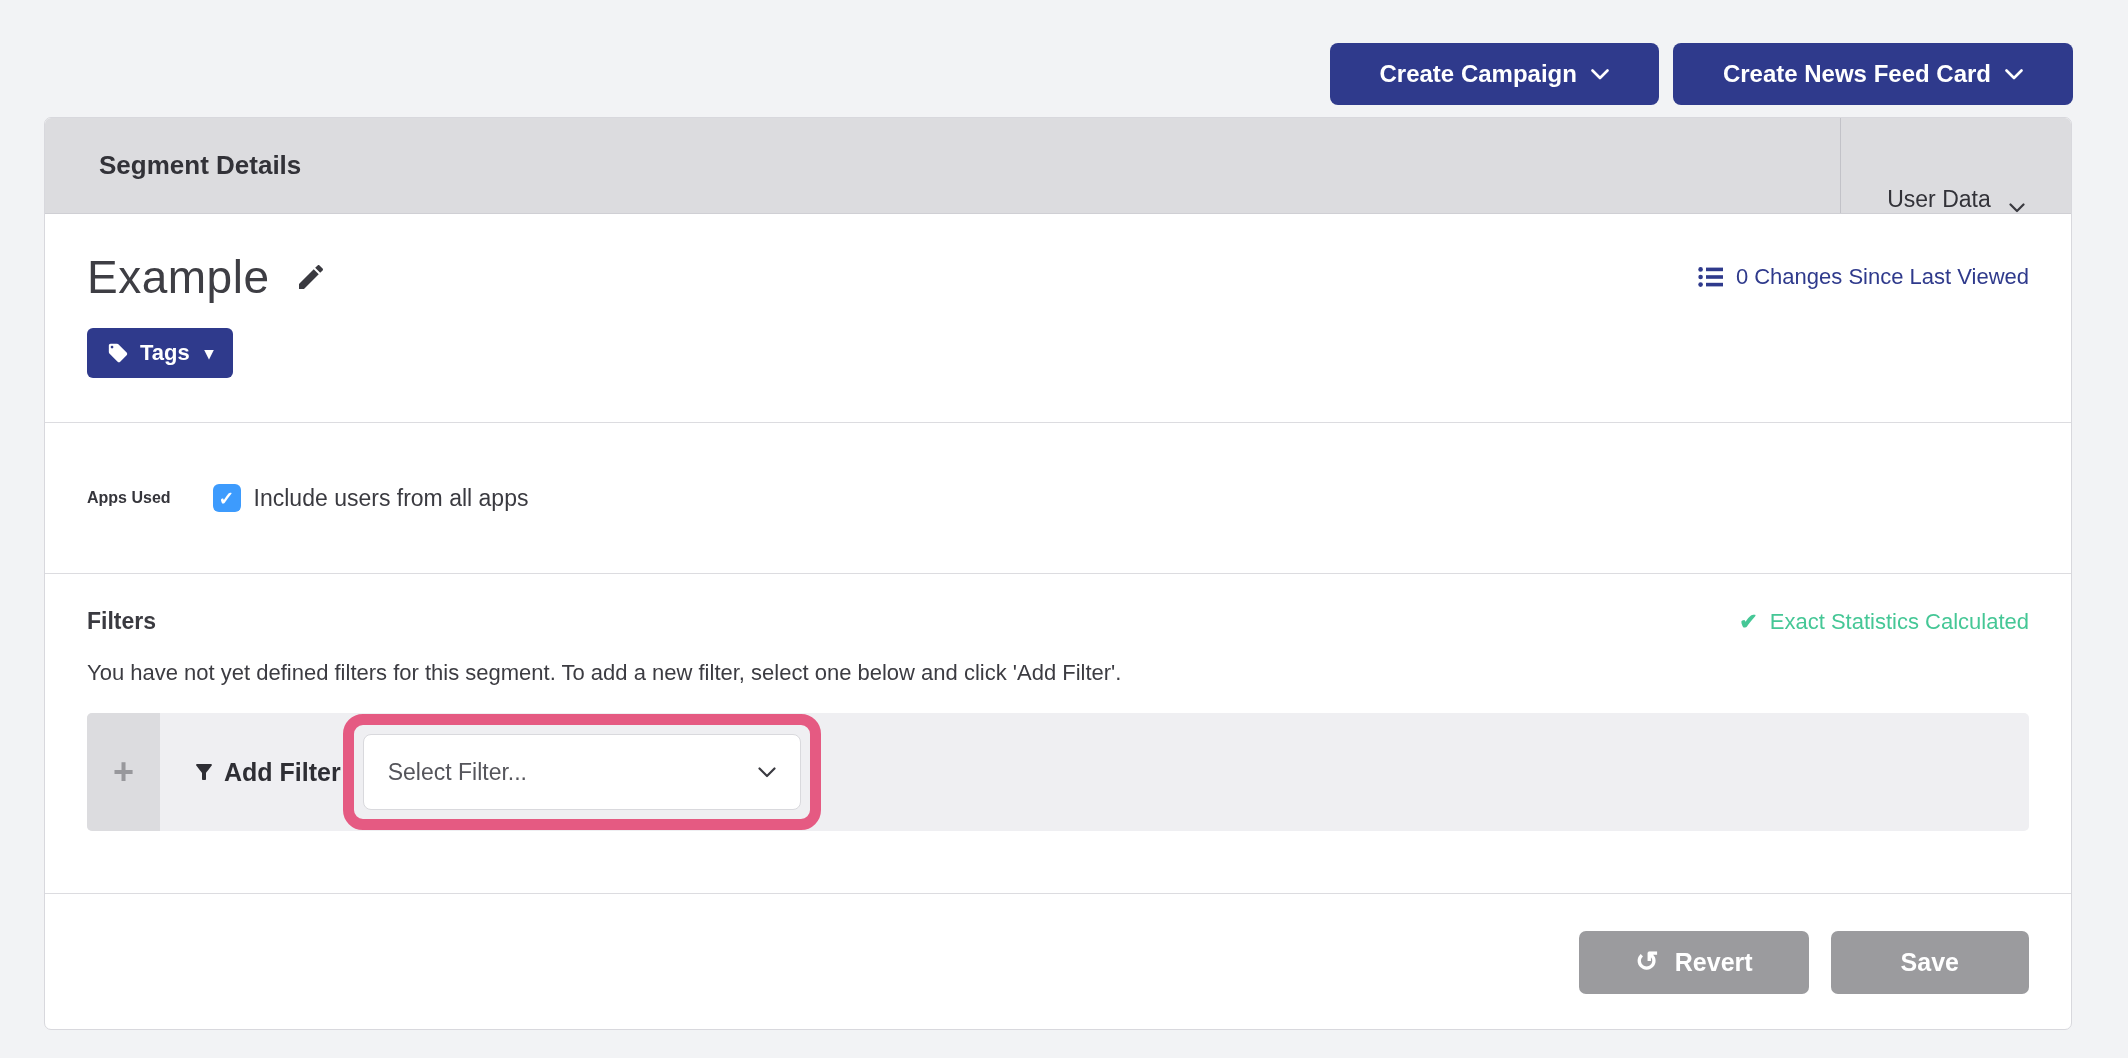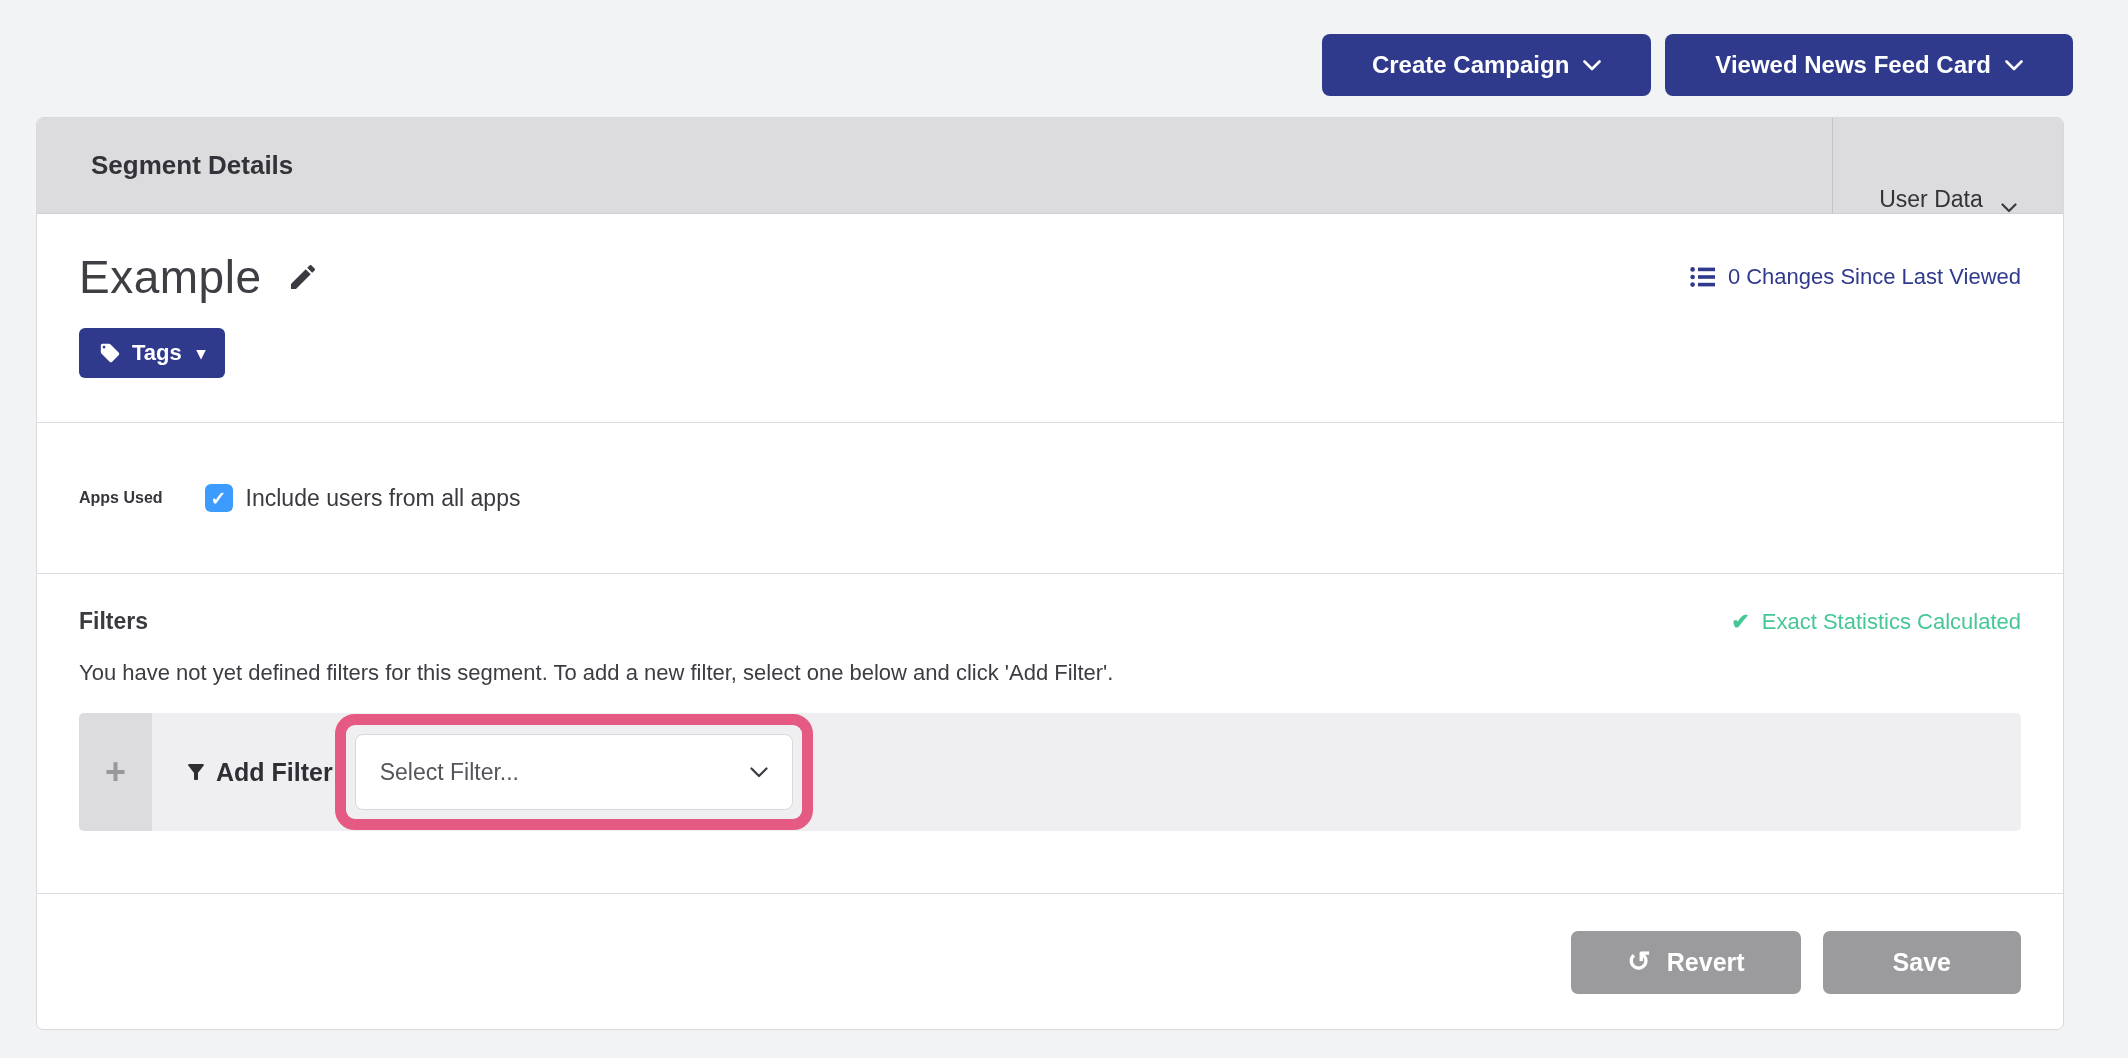--- a/index.html
+++ b/index.html
@@ -7,36 +7,36 @@
   body {
     background: #f2f3f5;
     font-family: "Liberation Sans", sans-serif;
     color: #35353b;
     position: relative;
     overflow: hidden;
   }
 
   
   .top-actions {
-    position: absolute; top: 34px; right: 55px;
+    position: absolute; top: 43px; right: 55px;
     display: flex; gap: 14px;
   }
   .btn-primary {
     height: 62px; background: #2f3a8c; color: #ffffff;
     border: none; border-radius: 8px;
     font-family: "Liberation Sans", sans-serif;
     font-size: 24px; font-weight: bold;
     display: flex; align-items: center; gap: 14px;
     padding: 0 50px; cursor: pointer;
   }
   .chev { display: inline-block; }
 
   
   .card {
-    position: absolute; left: 36px; top: 117px;
+    position: absolute; left: 44px; top: 117px;
     width: 2028px; height: 913px;
     background: #ffffff;
     border: 1px solid #d8d8dd;
     border-radius: 7px;
   }
 
   
   .card-header {
     height: 96px; background: #dcdcdf;
     border-bottom: 1px solid #cfcfd4;
@@ -181,21 +181,21 @@
 <div class="top-actions">
   <button class="btn-primary">
     <span>Create Campaign</span>
     <span class="chev">
       <svg width="18" height="11" viewBox="0 0 18 11">
           <polyline points="1.5,1.5 9,9 16.5,1.5" fill="none" stroke="#ffffff" stroke-width="2.6" stroke-linecap="round" stroke-linejoin="round"></polyline>
         </svg>
     </span>
   </button>
   <button class="btn-primary">
-    <span>Viewed News Feed Card</span>
+    <span>Create News Feed Card</span>
     <span class="chev">
       <svg width="18" height="11" viewBox="0 0 18 11">
           <polyline points="1.5,1.5 9,9 16.5,1.5" fill="none" stroke="#ffffff" stroke-width="2.6" stroke-linecap="round" stroke-linejoin="round"></polyline>
         </svg>
     </span>
   </button>
 </div>
 
 <div class="card">
 

